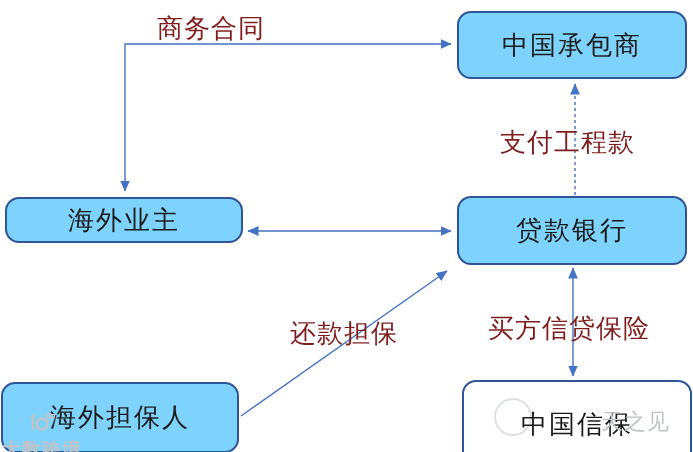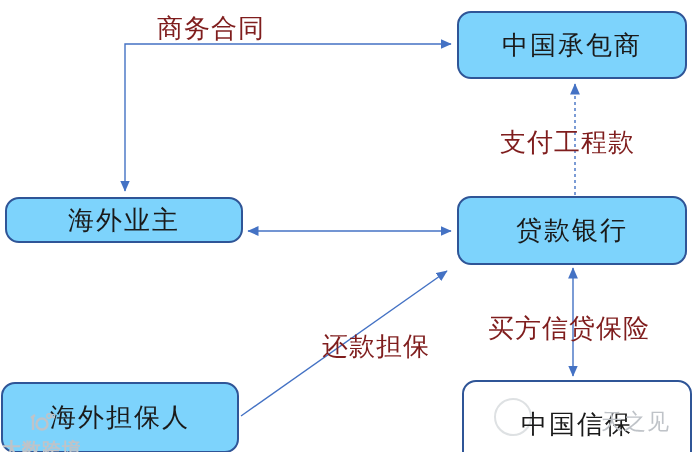--- a/index.html
+++ b/index.html
@@ -73,21 +73,21 @@
 
   <div class="node" style="left:1px;top:382px;width:238px;height:71px;">海外担保人</div>
 
   <div class="node" style="left:462px;top:380px;width:230px;height:88px;background:transparent;">中国信保</div>
 
   <div class="edge-label" style="left:157px;top:11px;">商务合同</div>
 
   <div class="edge-label" style="left:500px;top:125px;">支付工程款</div>
 
 
-  <div class="edge-label" style="left:290px;top:329px;margin-left:32px;">还款担保</div>
+  <div class="edge-label" style="left:290px;top:316px;">还款担保</div>
 
   <div class="edge-label" style="left:488px;top:311px;">买方信贷保险</div>
 
   <div class="watermark wm-left">
     <svg width="26" height="22" viewBox="0 0 26 22">
       <path d="M4,4 L4,18 M2,6 L6,3" stroke="#bfc3c8" stroke-width="2.4" fill="none"></path>
       <circle cx="13" cy="12" r="5.5" stroke="#bfc3c8" stroke-width="2.4" fill="none"></circle>
       <circle cx="20" cy="4" r="2.2" stroke="#bfc3c8" stroke-width="1.6" fill="none"></circle>
       <circle cx="24.2" cy="4" r="1.6" stroke="#bfc3c8" stroke-width="1.4" fill="none"></circle>
     </svg>

